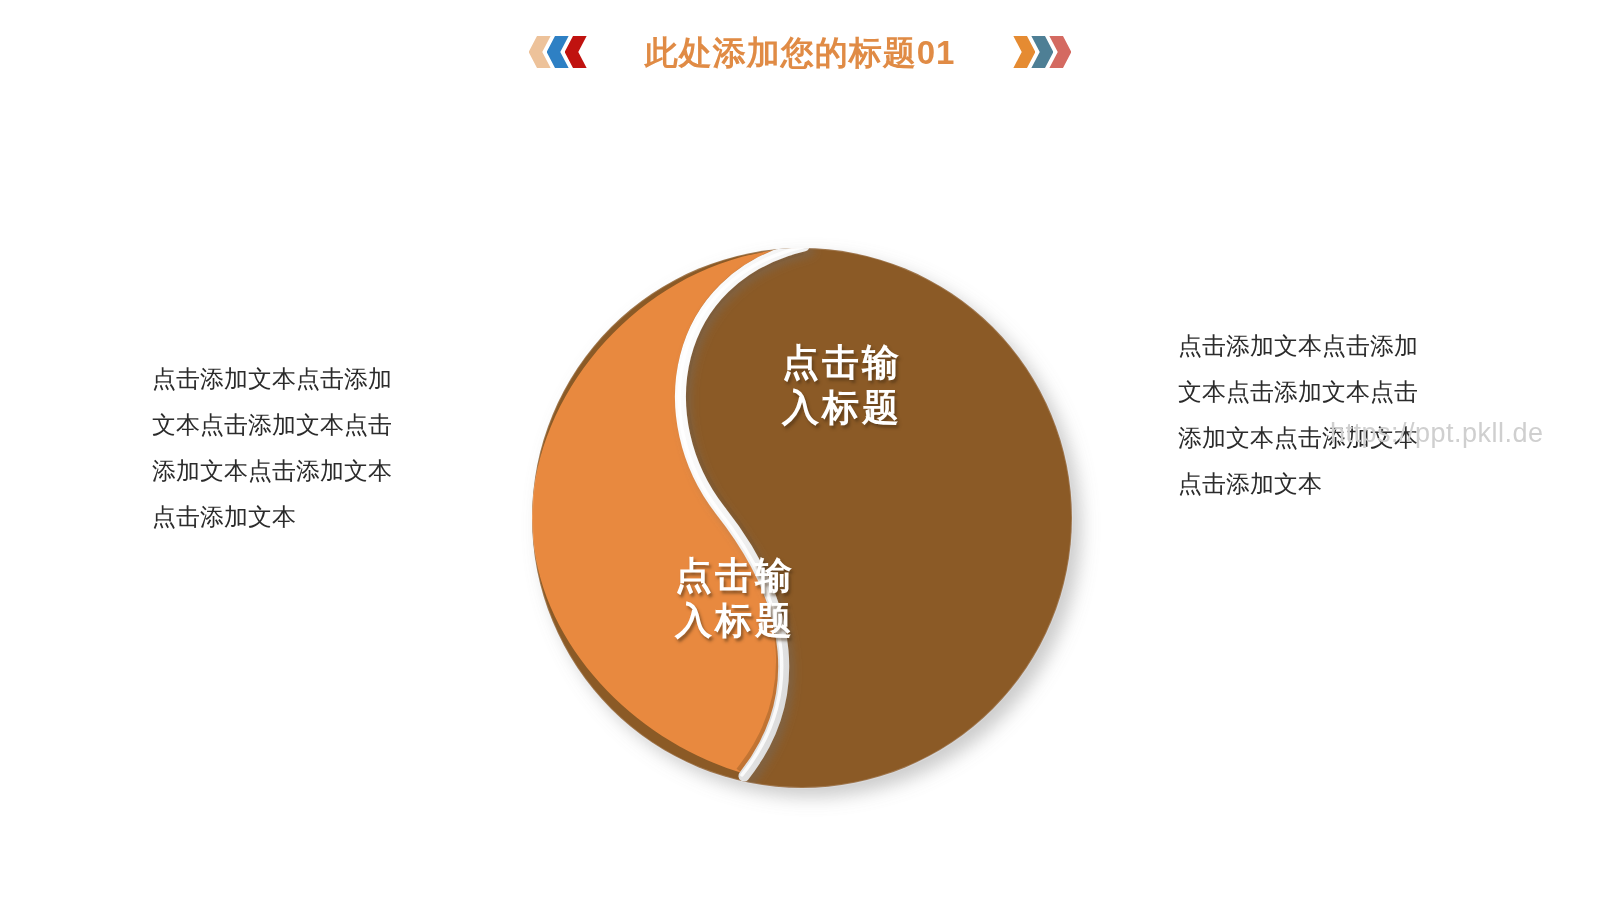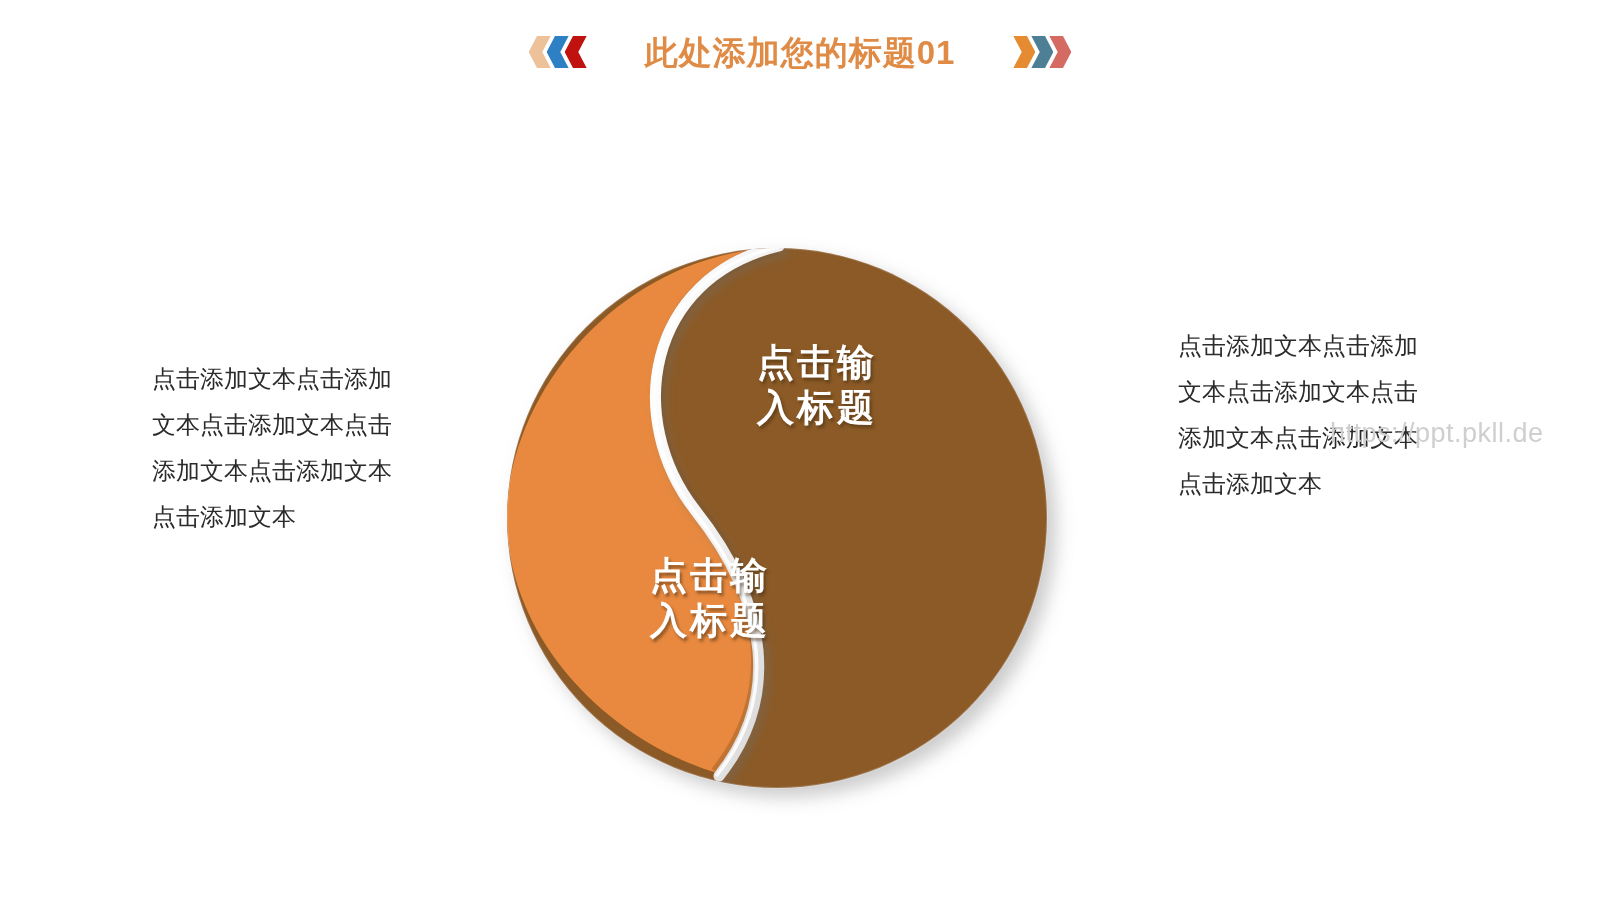--- a/index.html
+++ b/index.html
@@ -76,21 +76,21 @@
     color: #cfcfcf;
     letter-spacing: 0.5px;
     white-space: nowrap;
     pointer-events: none;
     user-select: none;
   }
 
   
   #yinyang-wrap {
     position: absolute;
-    left: 487px;
+    left: 512px;
     top: 228px;
     width: 600px;
     height: 600px;
   }
   #yinyang-svg { display: block; }
 
   .yy-label {
     position: absolute;
     text-align: center;
     color: #ffffff;

